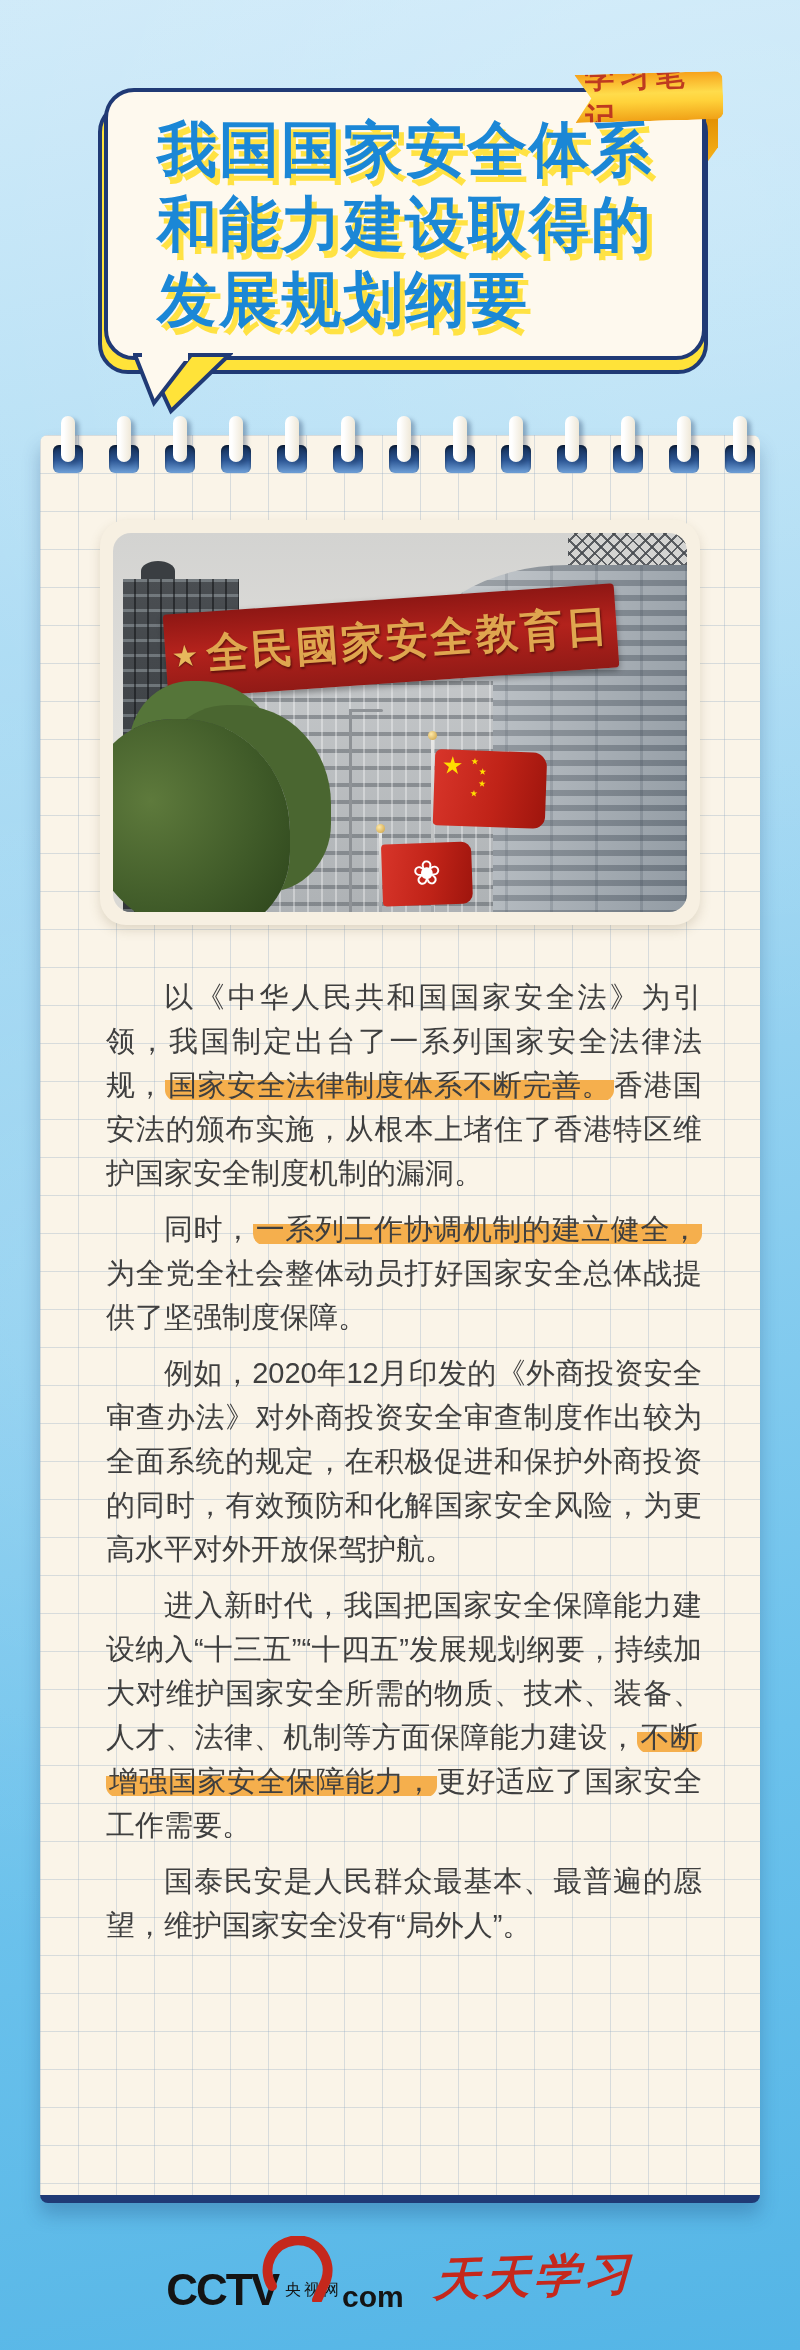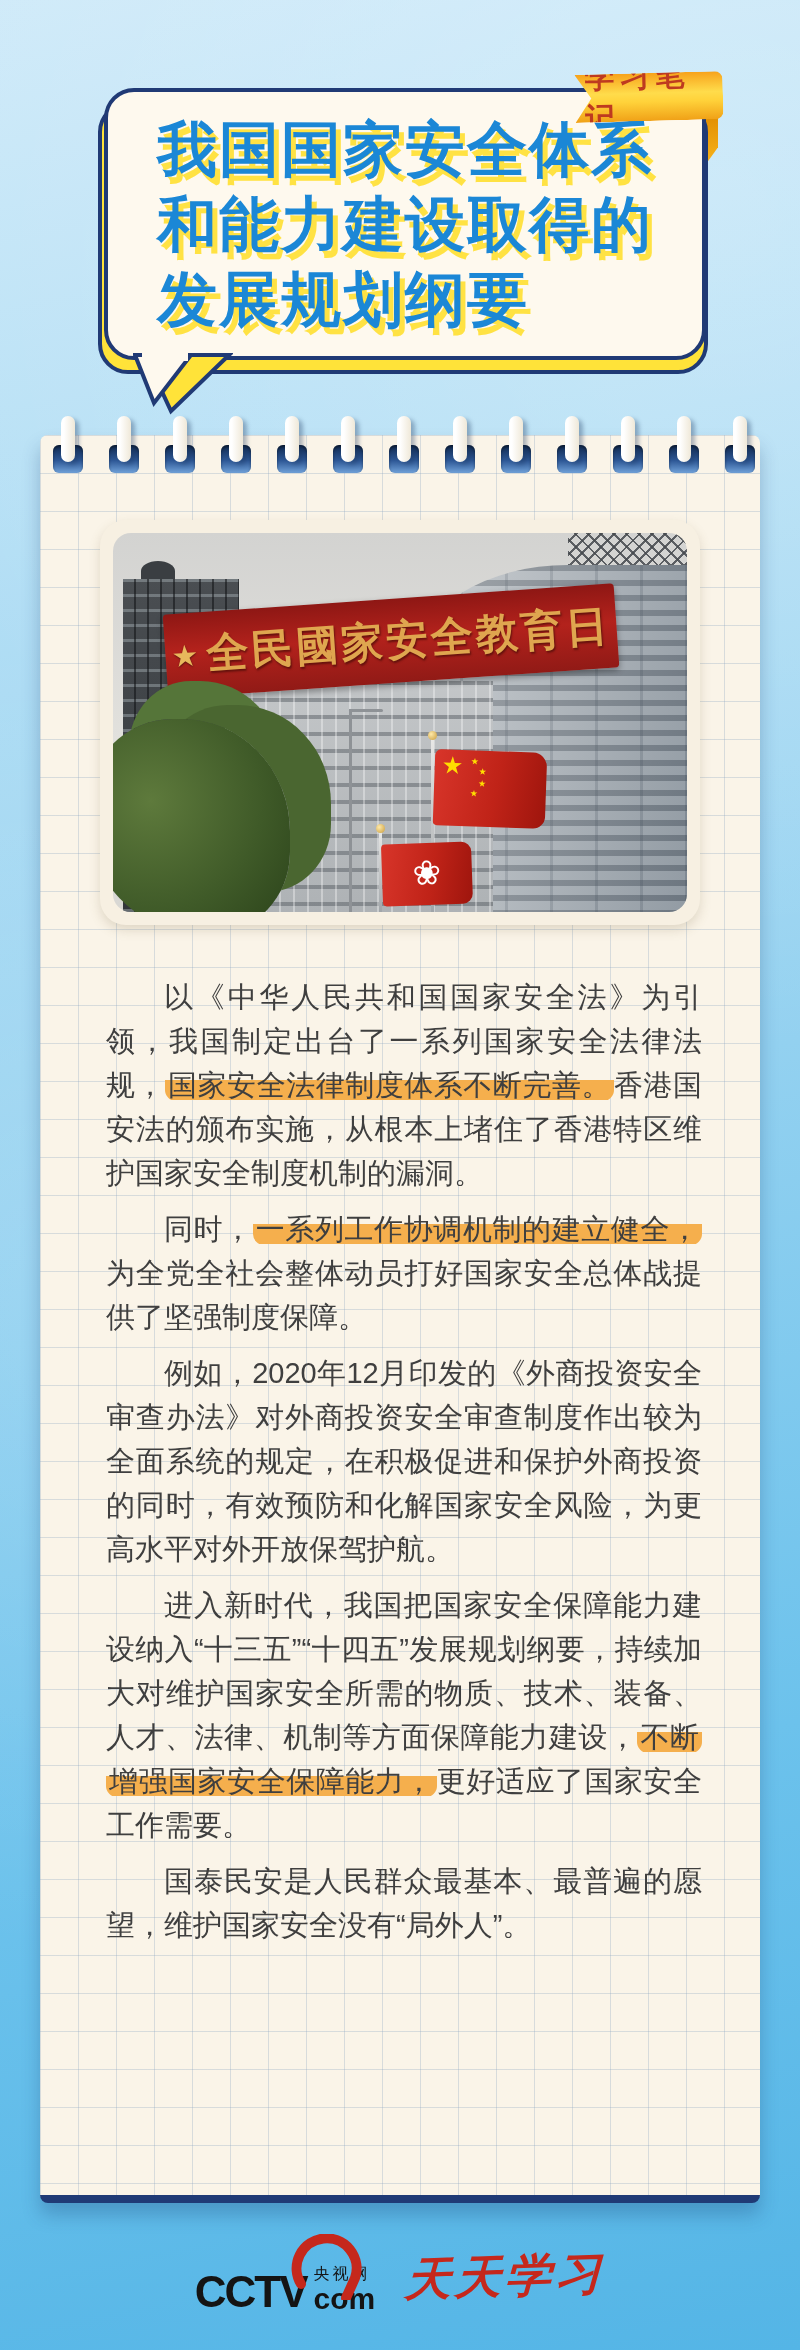--- a/index.html
+++ b/index.html
@@ -109,21 +109,21 @@
   .hl{background-image:linear-gradient(180deg,rgba(245,175,77,0) 33%,#F5AF4D 33%,#F5AF4D 97%,rgba(245,175,77,0) 97%);
     border-radius:11px;padding:0 3px;
     -webkit-box-decoration-break:clone;box-decoration-break:clone;}
 
   
   .footer{position:absolute;left:0;top:2242px;width:800px;height:70px;
     display:flex;align-items:center;justify-content:center;gap:30px;}
   .cctv-logo{position:relative;display:flex;align-items:flex-end;gap:7px;margin-top:25px;}
   .cctv-word{font-size:44px;font-weight:900;color:#141414;letter-spacing:-2px;line-height:1;}
   .cctv-arc{position:absolute;left:94px;top:-32px;pointer-events:none;}
-  .cctv-stack{display:flex;flex-direction:column;align-items:flex-start;line-height:1;}
+  .cctv-stack{display:flex;align-items:flex-start;line-height:1;}
   .cctv-site{font-size:16px;letter-spacing:3px;color:#141414;margin-bottom:2px;}
   .cctv-com{font-size:30px;font-weight:bold;color:#141414;}
   .brand{color:#C5281C;font-size:46px;font-weight:900;font-style:italic;letter-spacing:4px;
     transform:rotate(-2deg) skewX(-4deg);}
 </style>
 </head>
 <body>
 
 <div class="page">
 

